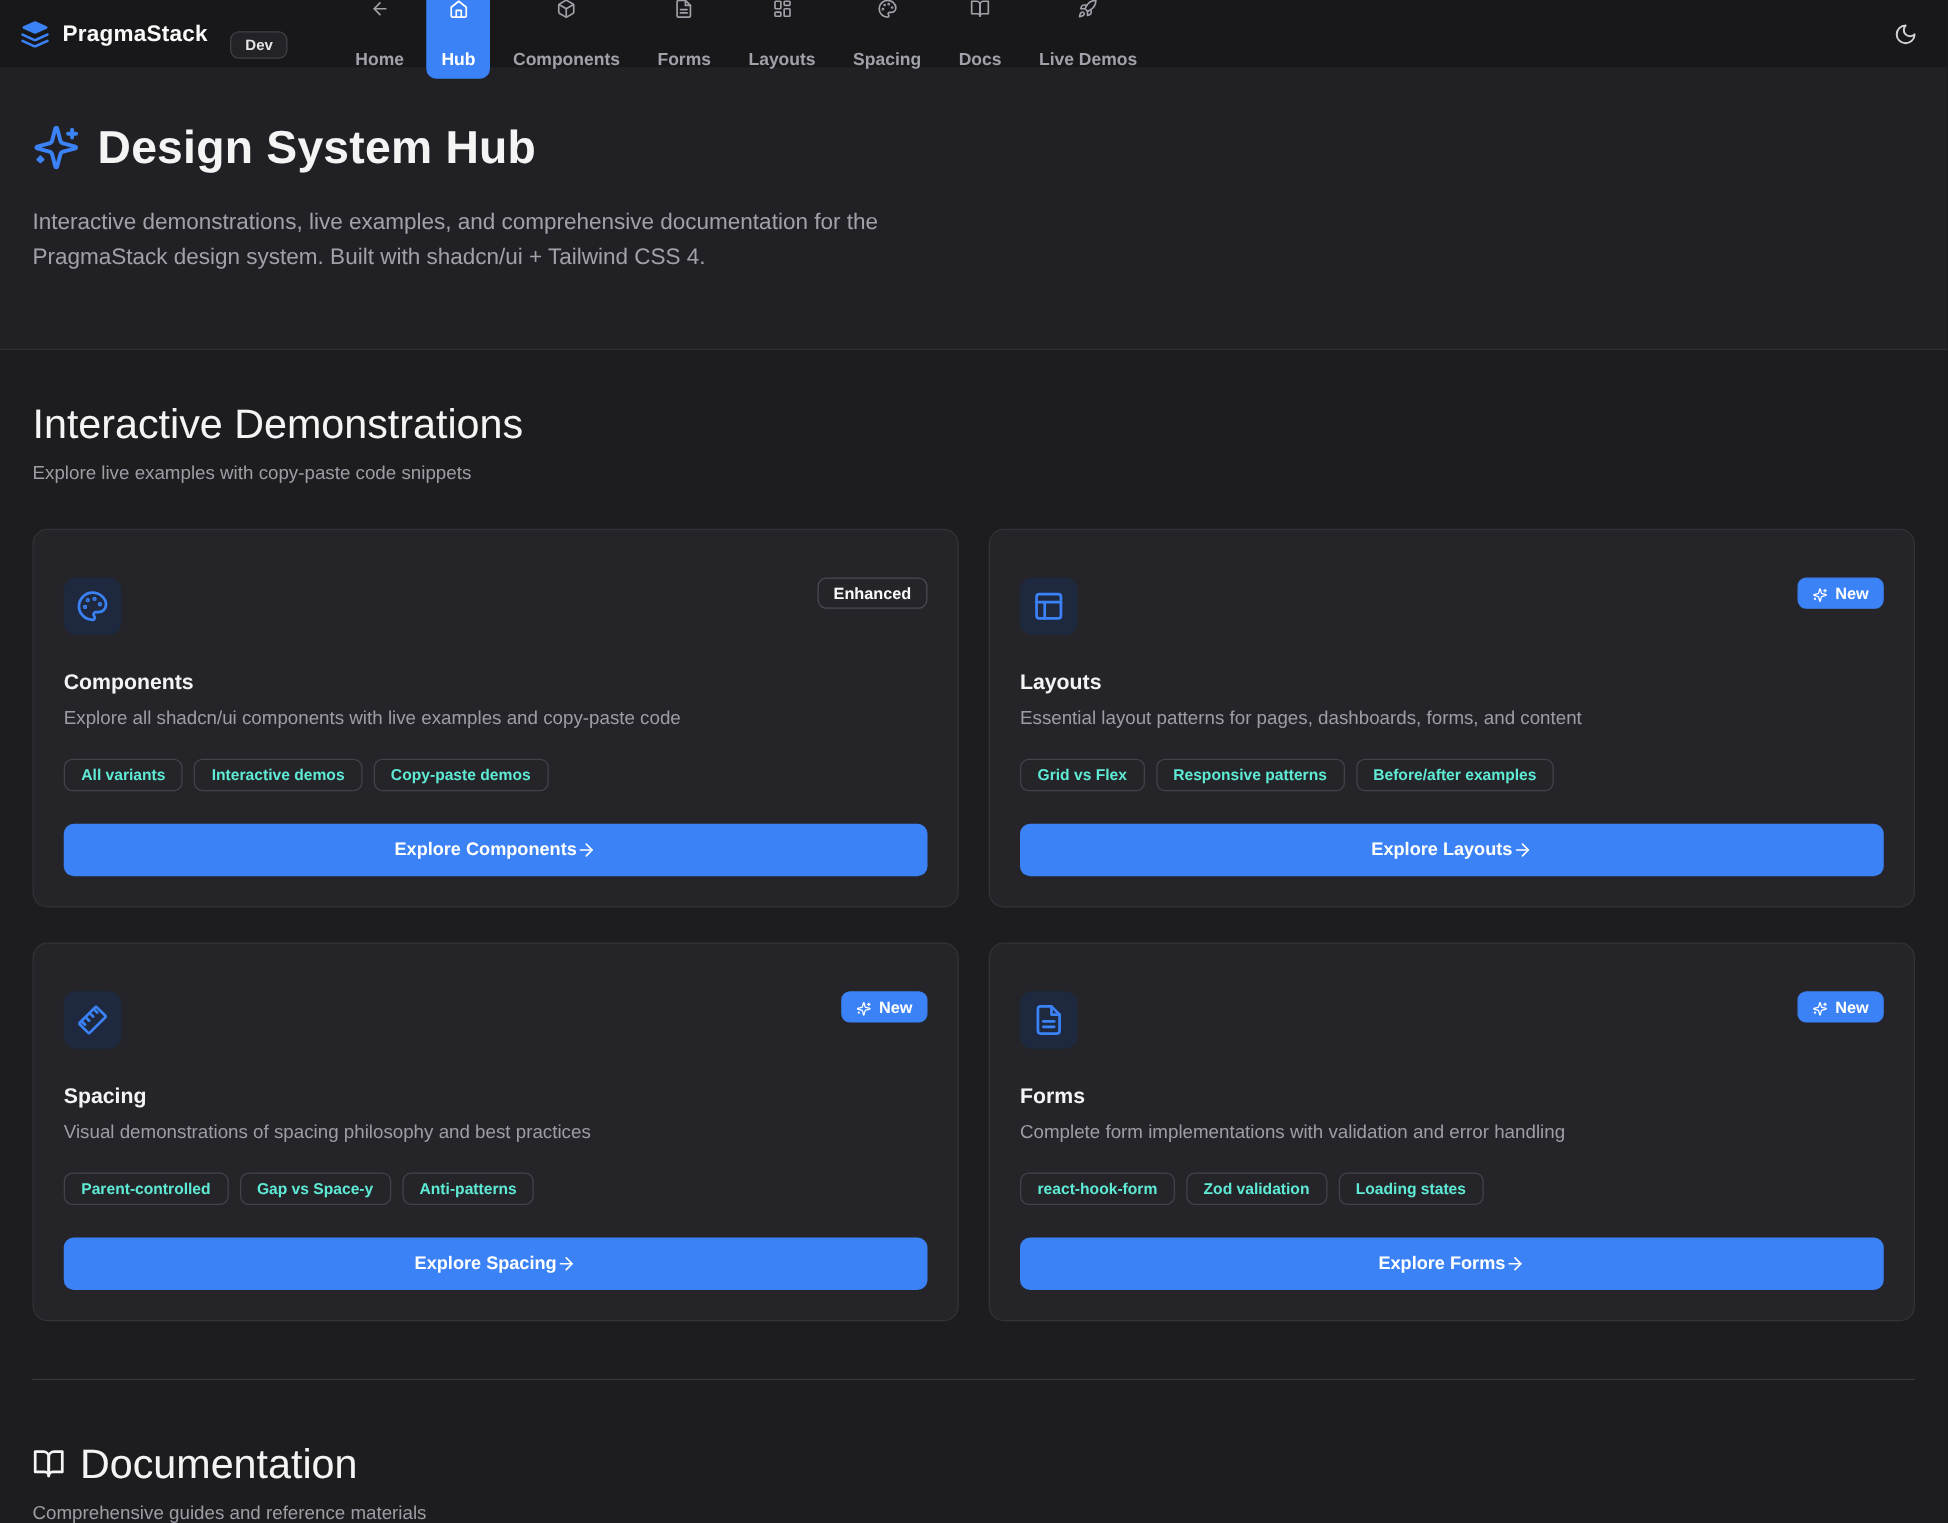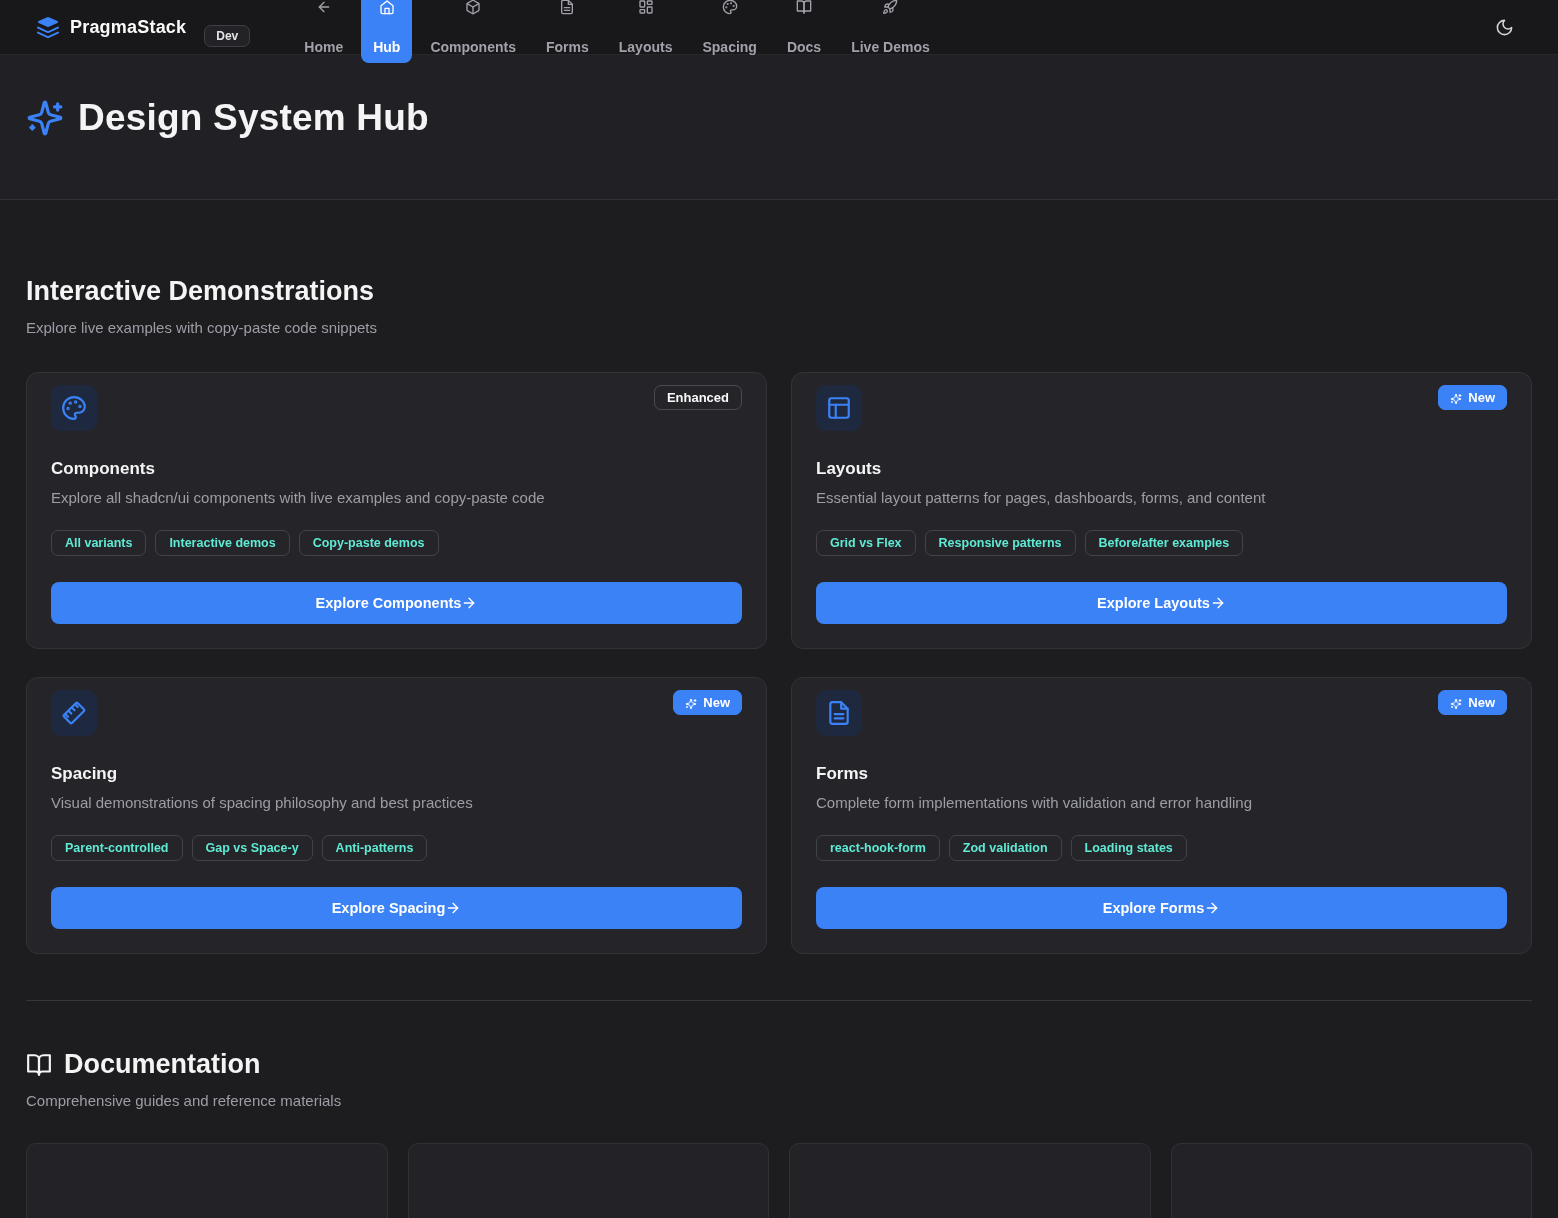--- a/index.html
+++ b/index.html
@@ -9,21 +9,21 @@
     font-family: "Liberation Sans", sans-serif;
     color: #f4f4f5;
     -webkit-font-smoothing: antialiased;
   }
   .icon { display: inline-flex; flex: none; }
   .icon svg { display: block; }
 
   
   .navbar {
     height: 55px; background: #18181b; border-bottom: 1px solid #27272a;
-    display: flex; align-items: center; padding: 0 36px; gap: 8px;
+    display: flex; align-items: center; padding: 0 16px; gap: 8px;
   }
   .brand { display: flex; align-items: center; gap: 10px; margin-right: 10px; }
   .brand-name { font-size: 18px; font-weight: bold; color: #fafafa; letter-spacing: .2px; }
   .dev-badge {
     font-size: 12px; font-weight: bold; color: #e4e4e7;
     border: 1px solid #3f3f46; background: #232327;
     border-radius: 7px; padding: 3px 11px; margin-right: 34px; margin-top: 18px;
   }
   .nav-items { display: flex; align-items: center; gap: 6px; flex: 1; }
   .nav-item {
@@ -44,30 +44,30 @@
   .hero-title-row { display: flex; align-items: center; gap: 14px; }
   .hero-title { font-size: 37px; font-weight: bold; color: #f4f4f5; letter-spacing: .2px; }
   .hero-icon { color: #3b82f6; }
   .hero-sub {
     margin-top: 24px; font-size: 18px; line-height: 28px;
     color: #a1a1aa; max-width: 745px;
   }
 
   
   .main { padding: 40px 26px 0; }
-  .section-heading { font-size: 27px; font-weight: bold; color: #f4f4f5; display: flex; align-items: center; gap: 12px; margin-top: 36px; }
+  .section-heading { font-size: 33px; font-weight: normal; color: #f4f4f5; display: flex; align-items: center; gap: 12px; }
   .section-sub { margin-top: 12px; font-size: 15px; color: #9d9da6; }
 
   .demo-grid {
     margin-top: 36px;
     display: grid; grid-template-columns: 1fr 1fr; gap: 28px 24px;
   }
   .demo-card {
     background: #252529; border: 1px solid #323238; border-radius: 12px;
-    padding: 12px 24px 24px;
+    padding: 38px 24px 24px;
   }
   .demo-card-top { display: flex; justify-content: space-between; align-items: flex-start; }
   .icon-tile {
     width: 46px; height: 46px; border-radius: 10px;
     background: #1e2940; display: flex; align-items: center; justify-content: center;
     color: #3b82f6;
   }
   .badge-outline {
     font-size: 13px; font-weight: bold; color: #fafafa;
     border: 1px solid #4a4a52; border-radius: 7px; padding: 4px 12px;
@@ -275,20 +275,21 @@
 
 <section class="hero">
   <div class="hero-title-row">
     <span class="icon hero-icon">
       <svg width="38" height="38" viewBox="0 0 24 24" fill="none" stroke="currentColor" stroke-width="2" stroke-linecap="round" stroke-linejoin="round">
           <use href="#i-sparkles"></use>
         </svg>
     </span>
     <h1 class="hero-title">Design System Hub</h1>
   </div>
+  <p class="hero-sub">Interactive demonstrations, live examples, and comprehensive documentation for the PragmaStack design system. Built with shadcn/ui + Tailwind CSS 4.</p>
 </section>
 
 <main class="main">
 
   <h2 class="section-heading">Interactive Demonstrations</h2>
   <p class="section-sub">Explore live examples with copy-paste code snippets</p>
 
   <div class="demo-grid">
 
     <article class="demo-card">

